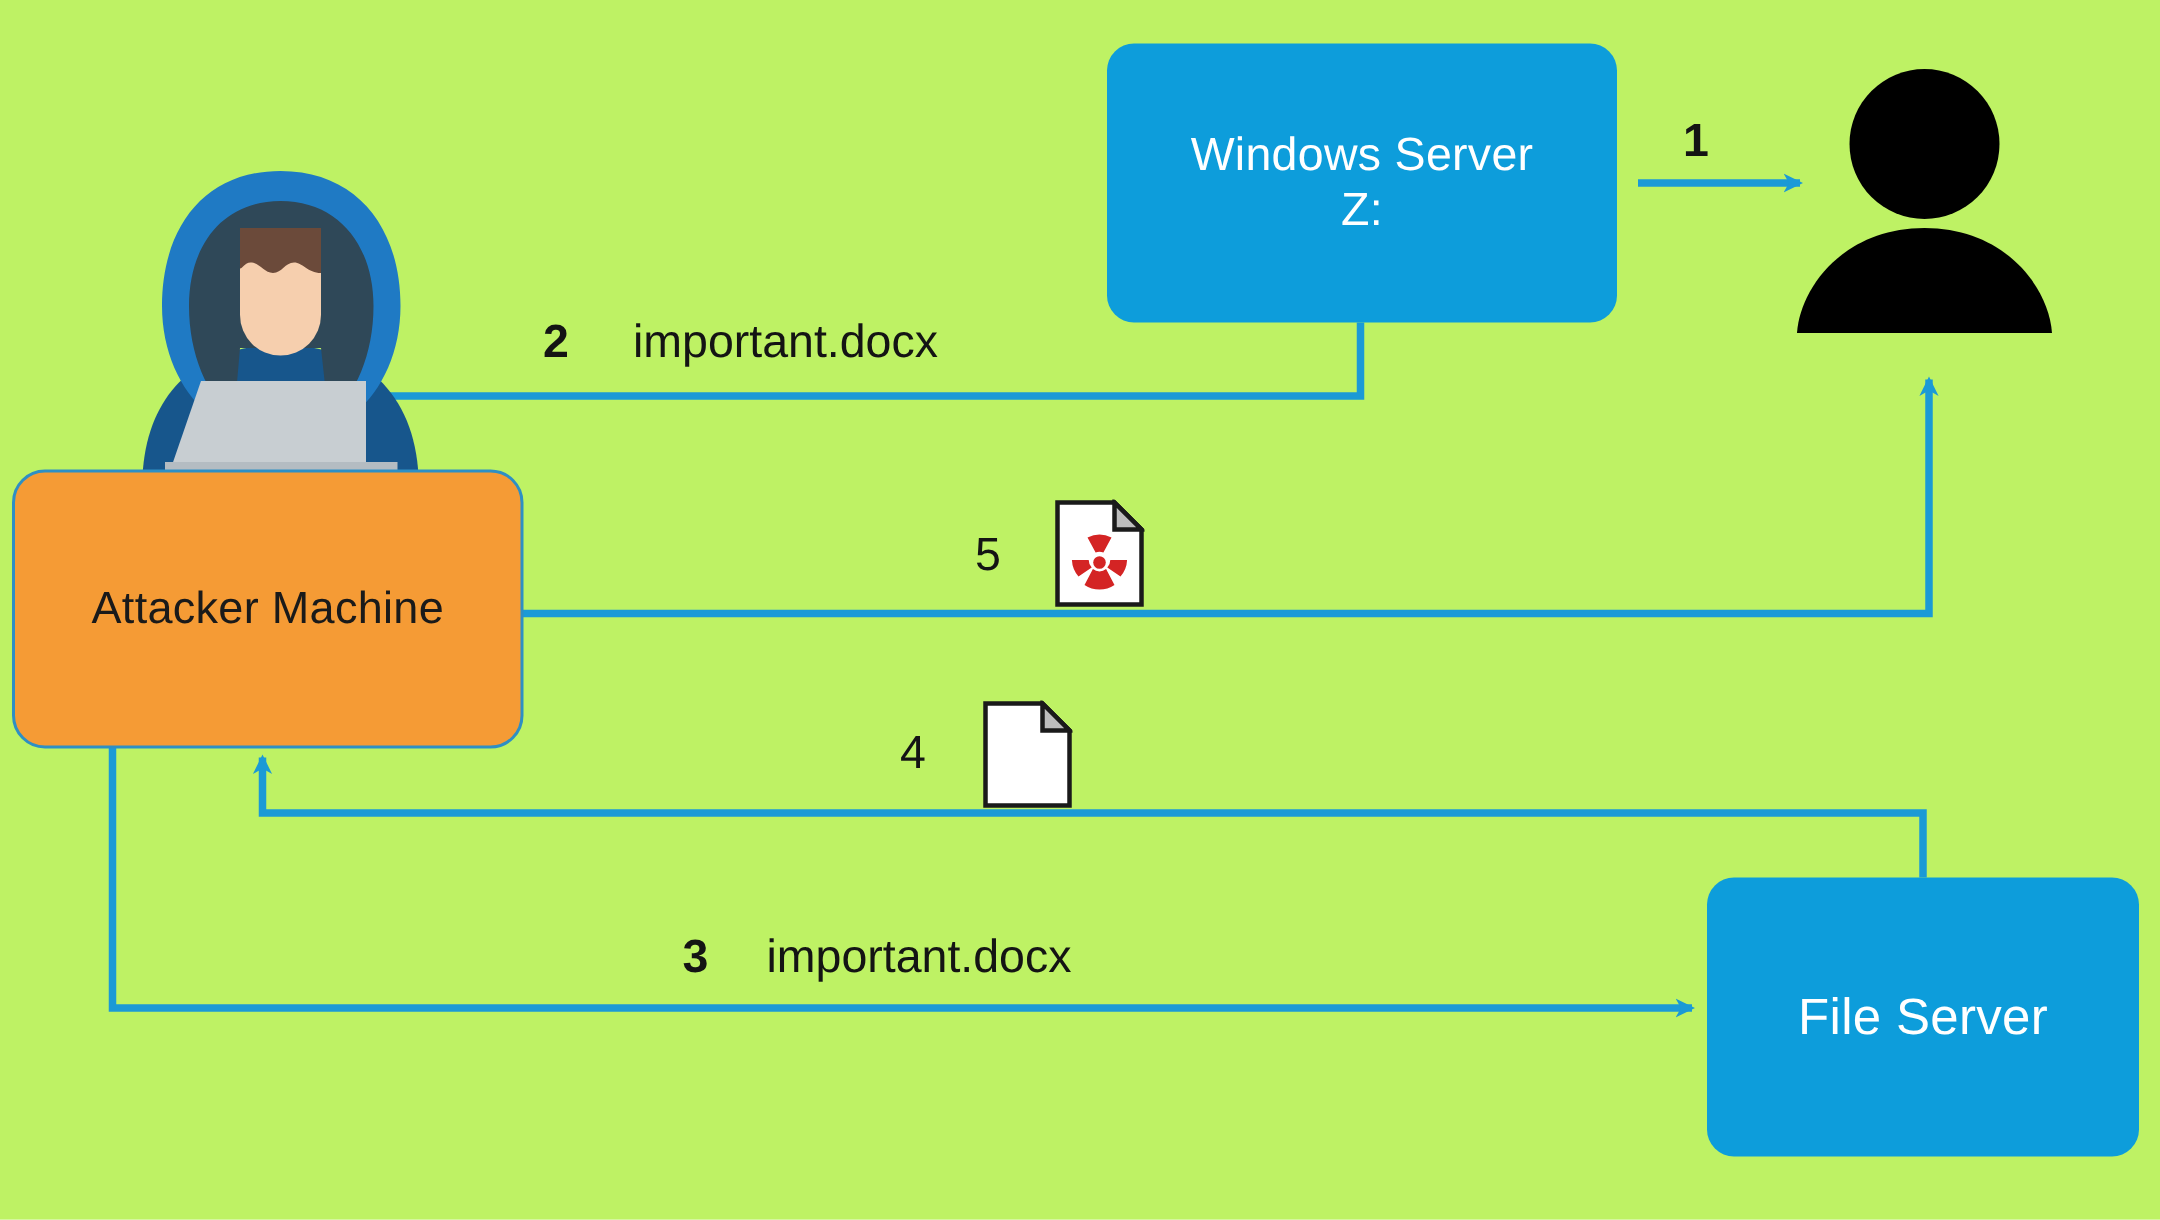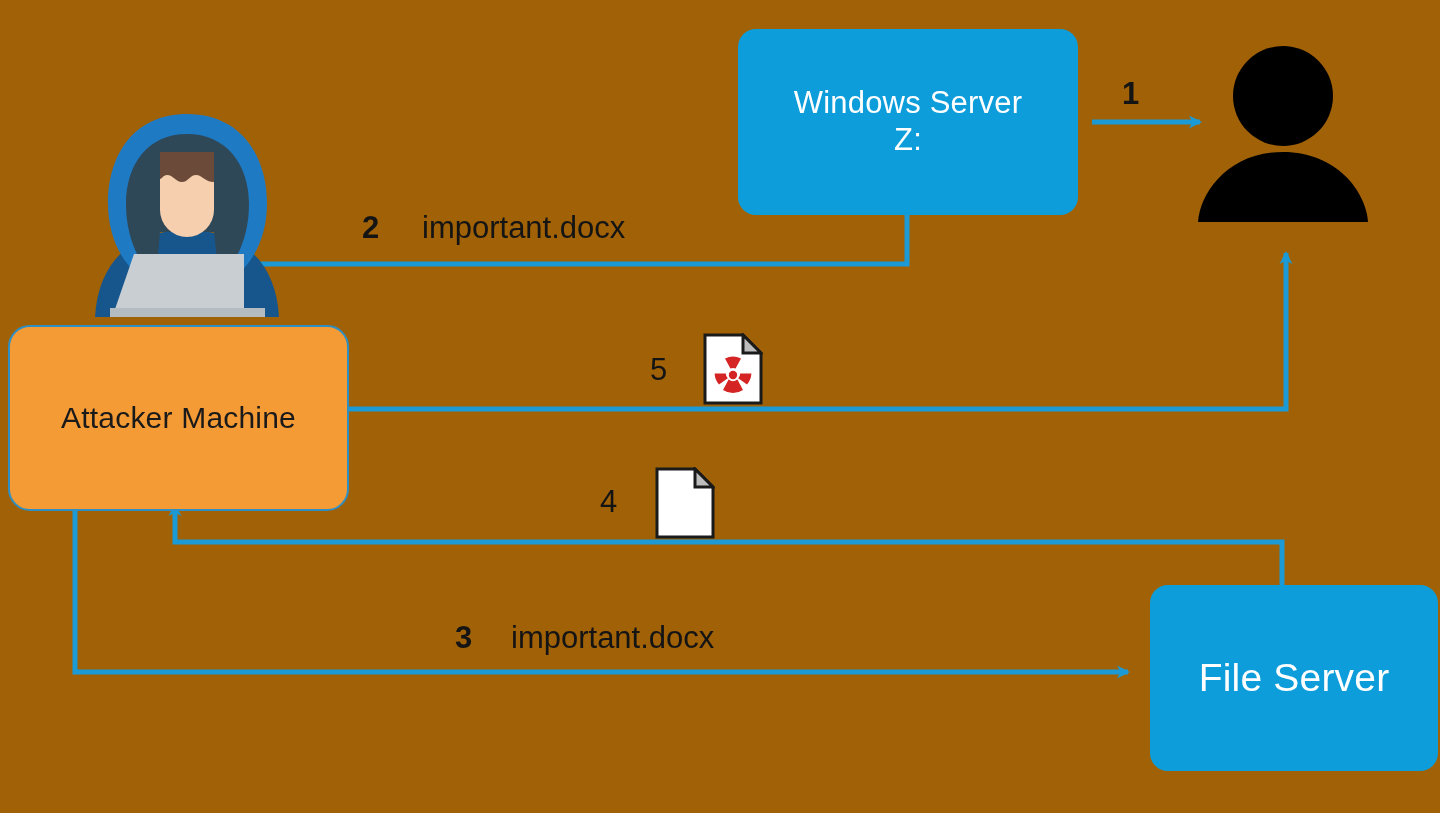--- a/index.html
+++ b/index.html
@@ -2,38 +2,38 @@
 <html><head>
 <meta charset="utf-8">
 <style>
   html,body{margin:0;padding:0;background:#ffffff;}
   body{
     width:1440px;height:813px;
     font-family:"Liberation Sans", sans-serif;
     overflow:hidden;
     position:relative;
   }
-  #stage{position:relative;width:1440px;height:813px;background:#a16207;}
+  #stage{position:relative;width:1440px;height:813px;background:#bef264;}
   #wires{position:absolute;left:0;top:0;width:1440px;height:813px;pointer-events:none;}
 
   .node{
     position:absolute;
     border-radius:18px;
     display:flex;align-items:center;justify-content:center;
     text-align:center;
     color:#ffffff;
     line-height:1.18;
     letter-spacing:.2px;
   }
   .node.blue{background:#0d9ddb;}
   .node.orange{background:#f59b35;border:2px solid #2e8fc4;color:#1a1a1a;border-radius:22px;}
 
   #node-winsrv{left:738px;top:29px;width:340px;height:186px;font-size:31px;}
-  #node-attacker{left:8px;top:325px;width:337px;height:182px;font-size:30px;}
-  #node-fileserver{left:1138px;top:585px;width:288px;height:186px;font-size:39px;margin-left:12px;}
+  #node-attacker{left:8px;top:313px;width:337px;height:182px;font-size:30px;}
+  #node-fileserver{left:1138px;top:585px;width:288px;height:186px;font-size:34px;}
 
   .label{
     position:absolute;
     color:#141414;
     white-space:nowrap;
   }
   .step-num{font-size:31px;font-weight:bold;}
   .step-num.light{font-weight:normal;font-size:31px;}
   .step-text{font-size:31px;font-weight:normal;}
 

